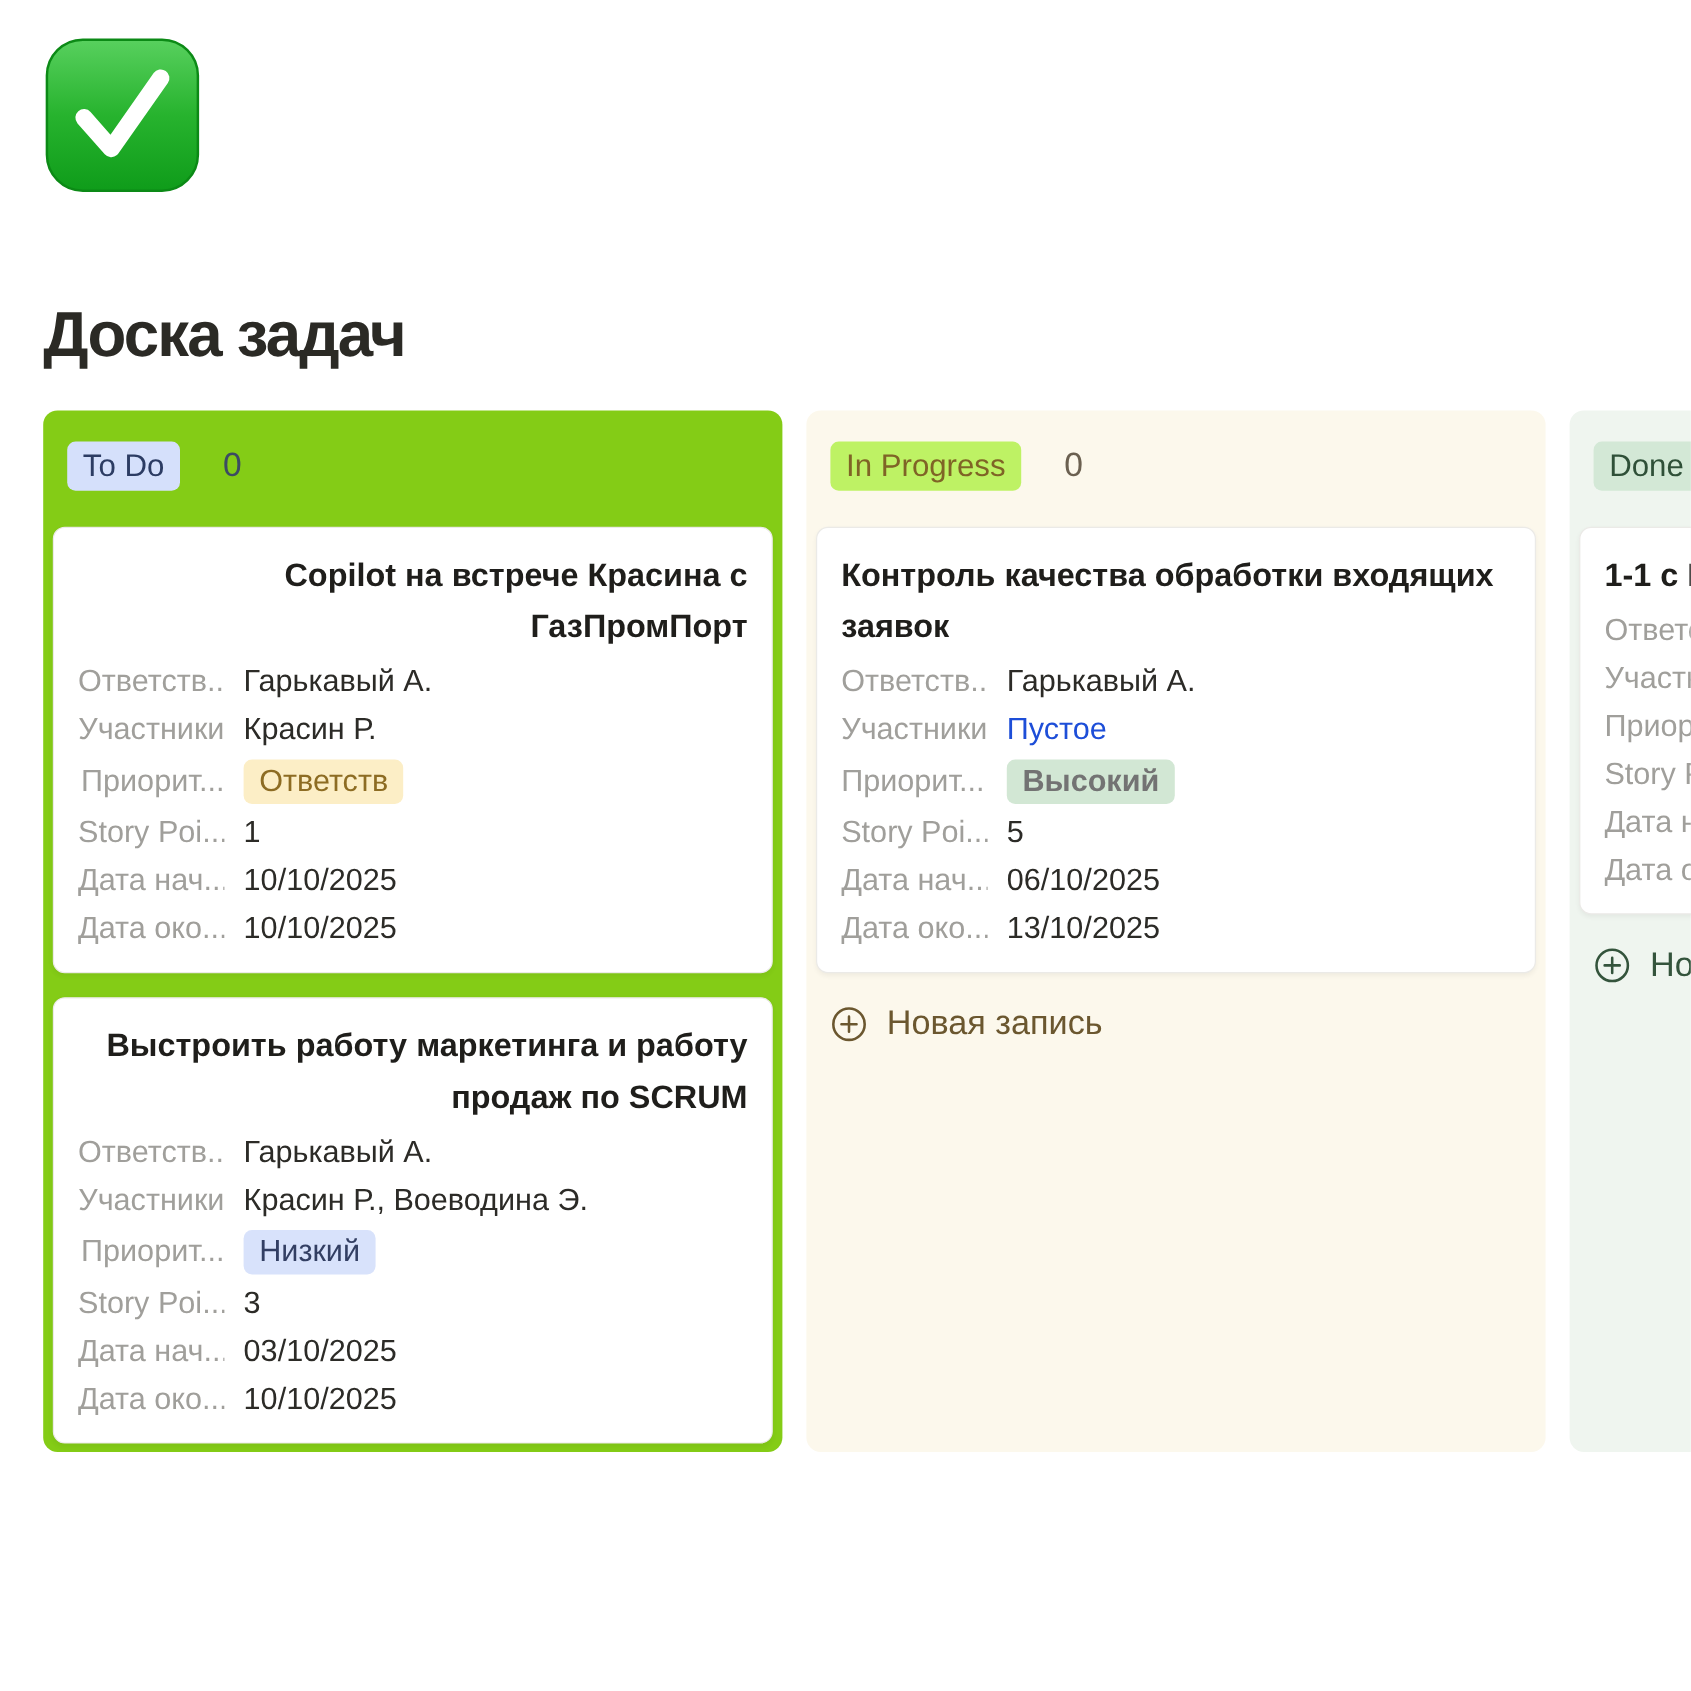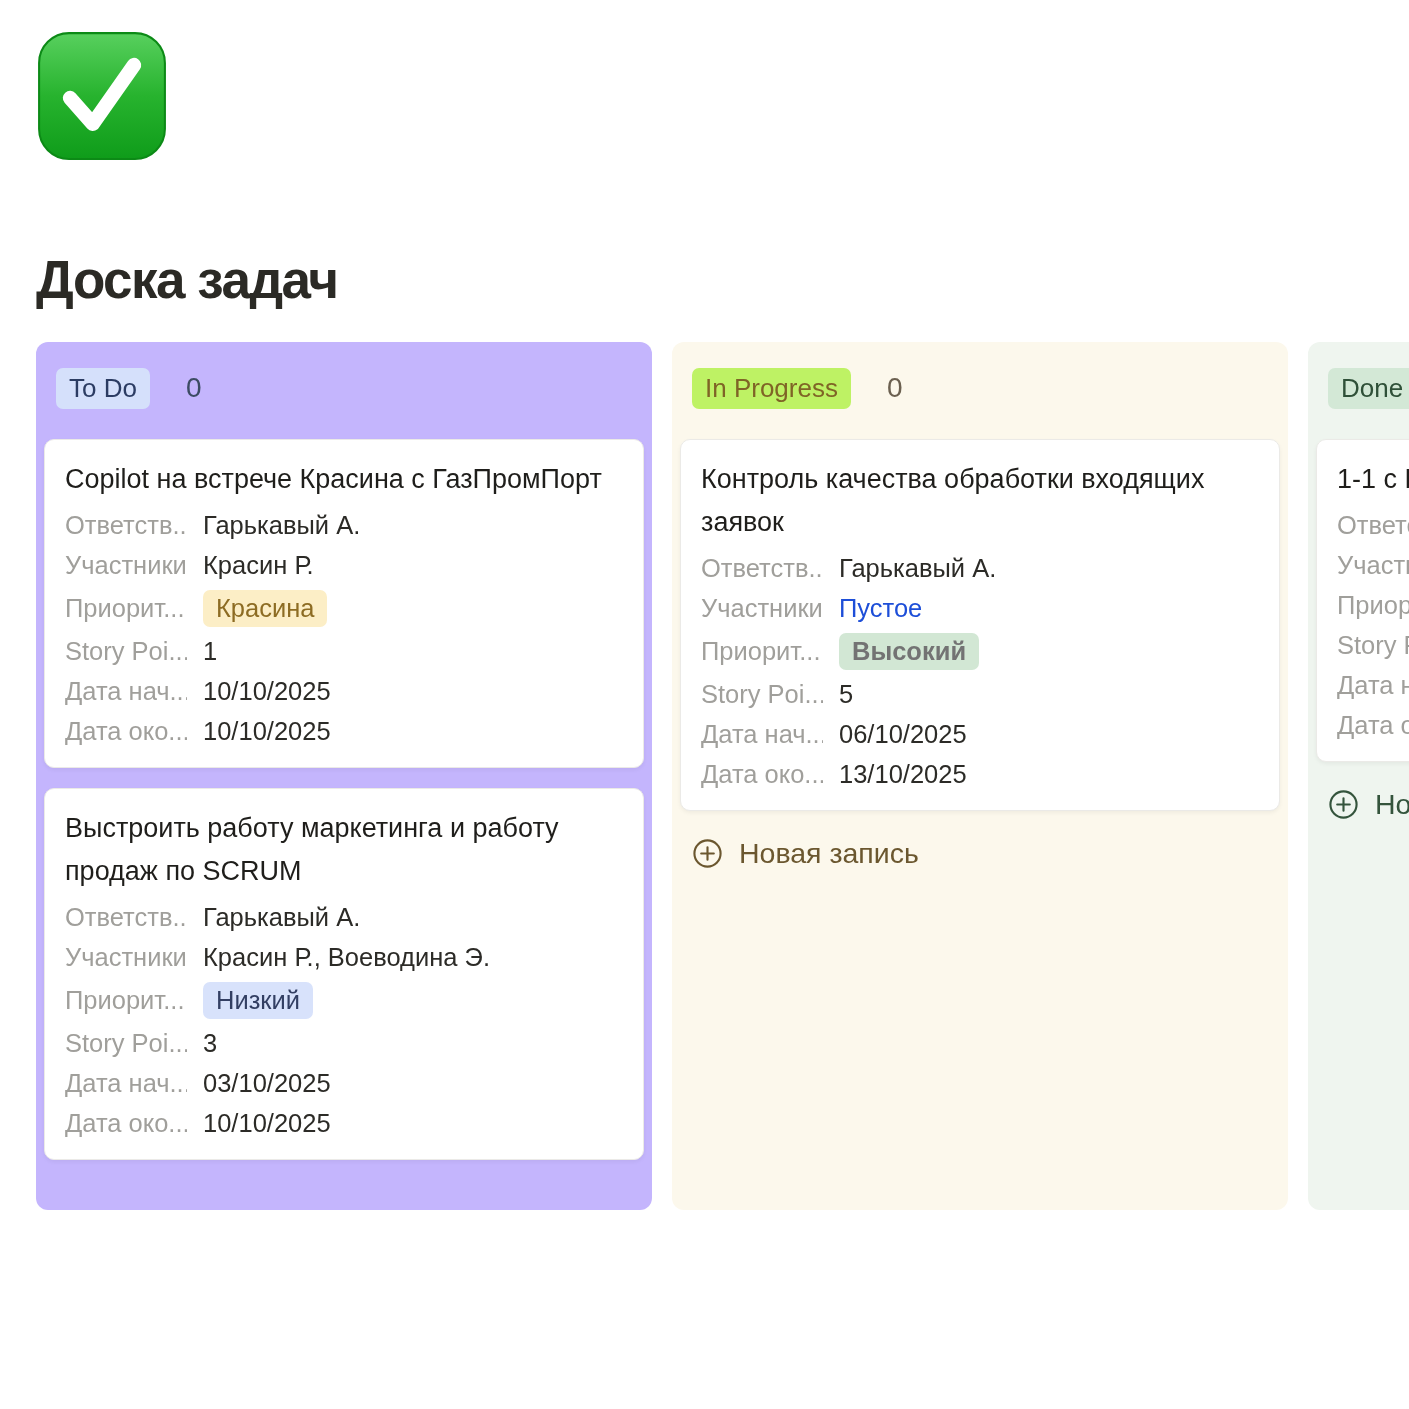--- a/index.html
+++ b/index.html
@@ -30,41 +30,41 @@
     margin-left:42px;padding-bottom:22px;cursor:pointer;
   }
   .add-view svg{width:34px;height:34px;display:block;}
   .board{
     display:flex;gap:20px;margin:30px 0 0 36px;width:max-content;align-items:flex-start;
   }
   .column{
     flex:0 0 616px;width:616px;height:868px;box-sizing:border-box;
     border-radius:12px;padding:26px 8px 0 8px;overflow:hidden;
   }
-  .col-todo{background:#c4b5fd;}
+  .col-todo{background:#84cc16;text-align:right;}
   .col-prog{background:#fcf8ec;}
   .col-done{background:#eff5ef;}
   .col-header{display:flex;align-items:center;gap:36px;padding-left:12px;margin-bottom:30px;}
   .status-badge{
     font-size:26px;padding:5px 13px;border-radius:7px;cursor:pointer;white-space:nowrap;
   }
   .badge-todo{background:#d5e0fb;color:#2c3c63;}
   .badge-prog{background:#bef264;color:#7f6426;}
   .badge-done{background:#d3e8d6;color:#2f5038;}
   .col-count{font-size:28px;}
   .count-todo{color:#3c4b63;}
   .count-prog{color:#6b6050;}
   .count-done{color:#3c5a44;}
   .card{
     background:#ffffff;border:1px solid #ebeae7;border-radius:10px;
     box-shadow:0 2px 4px rgba(15,15,15,0.05);
     padding:14px 20px 20px 20px;margin-bottom:20px;cursor:pointer;
   }
   .card-title{
-    font-size:27px;font-weight:400;line-height:1.6;color:#1f1e1b;margin:4px 0 8px 0;
+    font-size:27px;font-weight:700;line-height:1.6;color:#1f1e1b;margin:4px 0 8px 0;
   }
   .field{display:flex;align-items:center;margin-top:9px;min-height:31px;font-size:25.5px;}
   .flabel{
     flex:0 0 122px;width:122px;color:#a09f9b;white-space:nowrap;overflow:hidden;
   }
   .fvalue{margin-left:16px;color:#2c2b27;white-space:nowrap;}
   .fvalue.placeholder{color:#1d4ed8;}
   .pill{padding:4px 13px;border-radius:7px;white-space:nowrap;}
   .pill-yellow{background:#fceec6;color:#8d6c23;}
   .pill-blue{background:#d8e2fb;color:#333f63;}
@@ -112,21 +112,21 @@
         <div class="field">
           <span class="flabel">Ответств...</span>
           <span class="fvalue">Гарькавый А.</span>
         </div>
         <div class="field">
           <span class="flabel">Участники</span>
           <span class="fvalue">Красин Р.</span>
         </div>
         <div class="field">
           <span class="flabel">Приорит...</span>
-          <span class="fvalue pill pill-yellow">Красина</span>
+          <span class="fvalue pill pill-yellow">Ответств</span>
         </div>
         <div class="field">
           <span class="flabel">Story Poi...</span>
           <span class="fvalue">1</span>
         </div>
         <div class="field">
           <span class="flabel">Дата нач...</span>
           <span class="fvalue">10/10/2025</span>
         </div>
         <div class="field">

